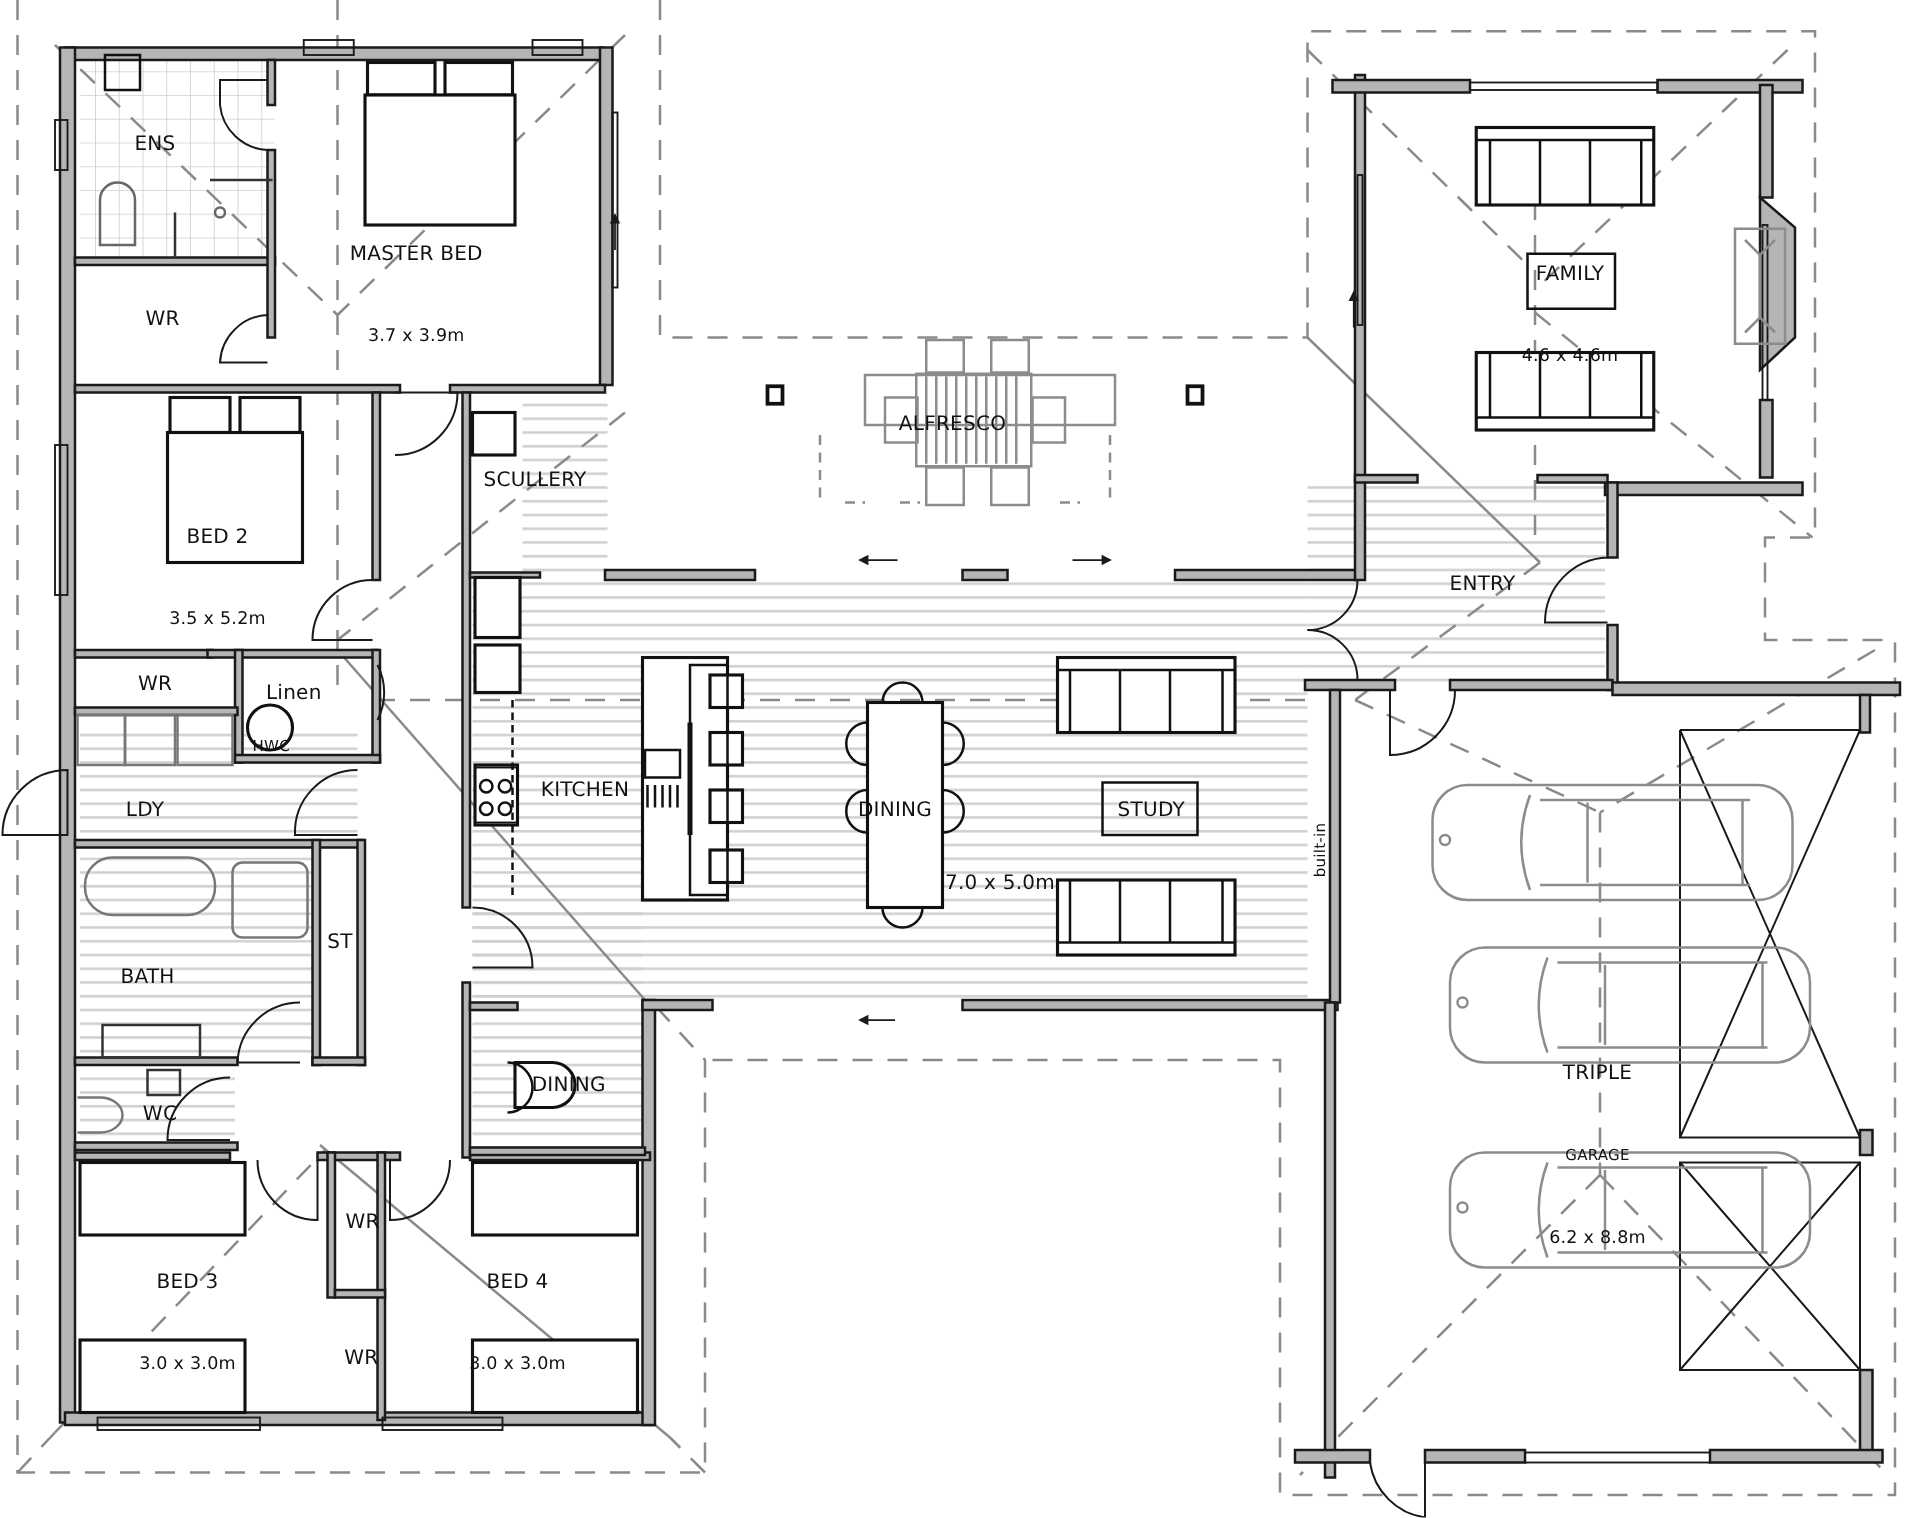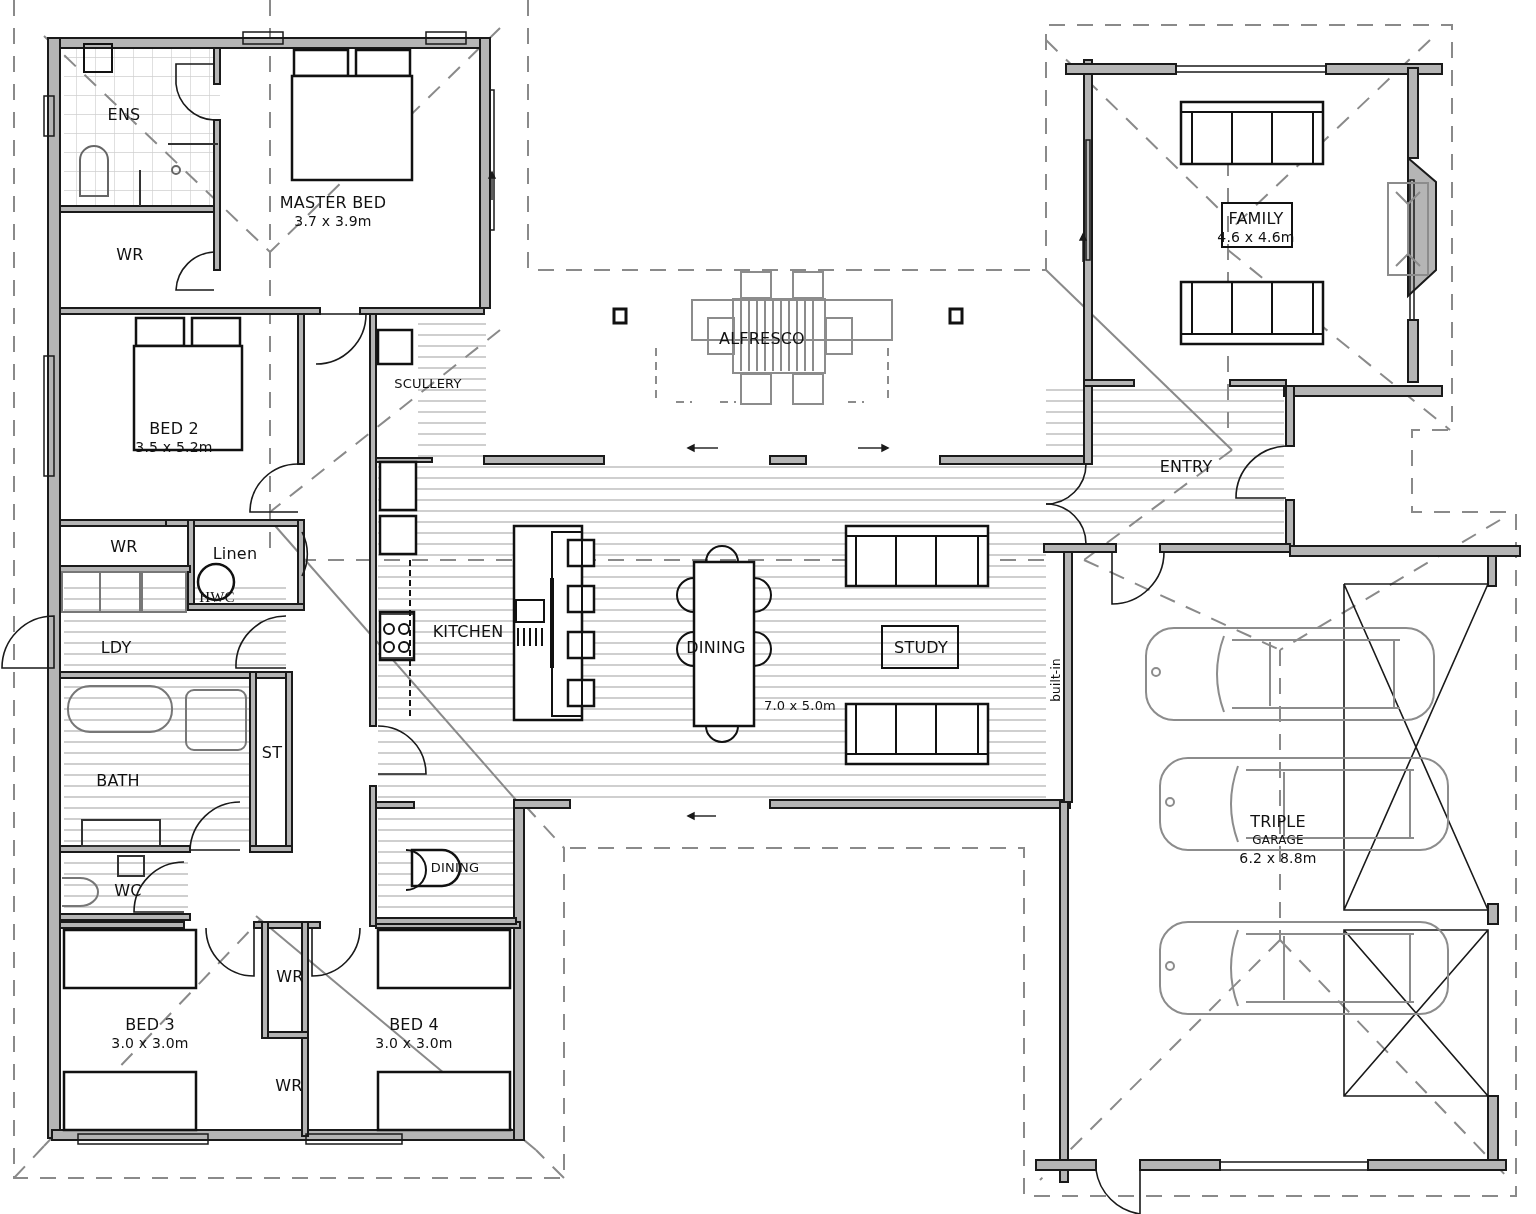--- a/index.html
+++ b/index.html
@@ -1,21 +1,21 @@
 <!DOCTYPE html>
 <html><head>
 <meta charset="utf-8">
 <style>
   html, body { margin: 0; padding: 0; background: #ffffff; }
   body { width: 1536px; height: 1214px; overflow: hidden; position: relative; font-family: "DejaVu Sans", sans-serif; }
   #plan { position: absolute; left: 0; top: 0; width: 1536px; height: 1214px; }
   .lbl { position: absolute; color: #111; font-family: "DejaVu Sans", sans-serif; font-size: 16px; line-height: 18px; white-space: nowrap; text-align: center; transform: translateX(-50%); letter-spacing: 0.2px; }
-  .lbl.sm { font-size: 13px; }
-  .lbl.xs { font-size: 15px; font-family: Liberation Serif, serif; }
-  .lbl .dim { display: block; font-size: 14px; line-height: 18px; }
+  .lbl.sm { font-size: 16px; }
+  .lbl.xs { font-size: 12px; }
+  .lbl .dim { display: block; font-size: 14px; line-height: 18px; margin-top: 48px; }
   .lbl.vert { transform: translate(-50%, -50%) rotate(-90deg); font-size: 12px; }
 </style>
 </head>
 <body>
 
 <svg id="plan" viewBox="0 0 1536 1214" xmlns="http://www.w3.org/2000/svg">
   <defs>
     <pattern id="hatch" width="10" height="11" patternUnits="userSpaceOnUse">
       <line x1="0" y1="5" x2="10" y2="5" stroke="#cfcfcf" stroke-width="2"></line>
     </pattern>
@@ -354,18 +354,18 @@
 <div class="lbl" style="left:716px;top:639px">DINING</div>
 <div class="lbl sm" style="left:800px;top:697px">7.0 x 5.0m</div>
 <div class="lbl" style="left:921px;top:639px">STUDY</div>
 <div class="lbl sm" style="left:455px;top:859px">DINING</div>
 <div class="lbl" style="left:762px;top:330px">ALFRESCO</div>
 <div class="lbl" style="left:1256px;top:210px">
   <span>FAMILY</span>
   <span class="dim">4.6 x 4.6m</span>
 </div>
 <div class="lbl" style="left:1186px;top:458px">ENTRY</div>
-<div class="lbl" style="left:1278px;top:813px">
+<div class="lbl" style="left:1278px;top:849px">
   <span>TRIPLE</span>
   <span class="dim" style="font-size:12px">GARAGE</span>
   <span class="dim">6.2 x 8.8m</span>
 </div>
 <div class="lbl vert" style="left:1056px;top:680px">built-in</div>
 
 </body></html>

